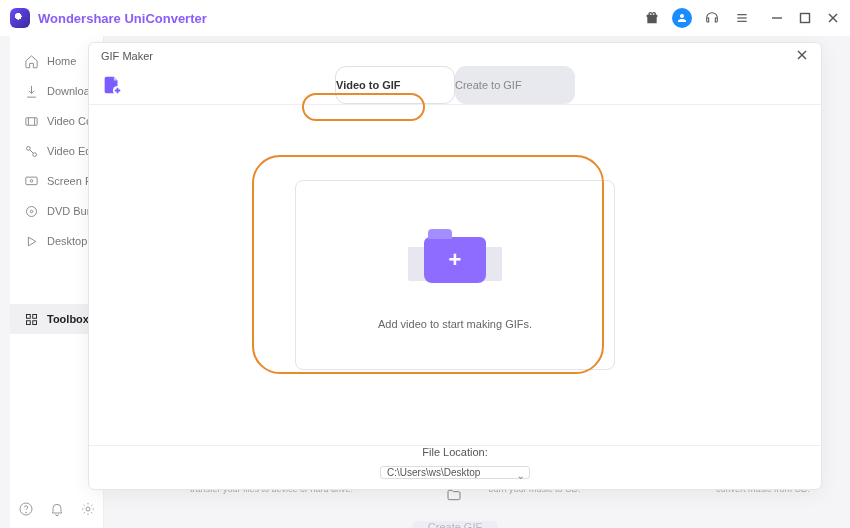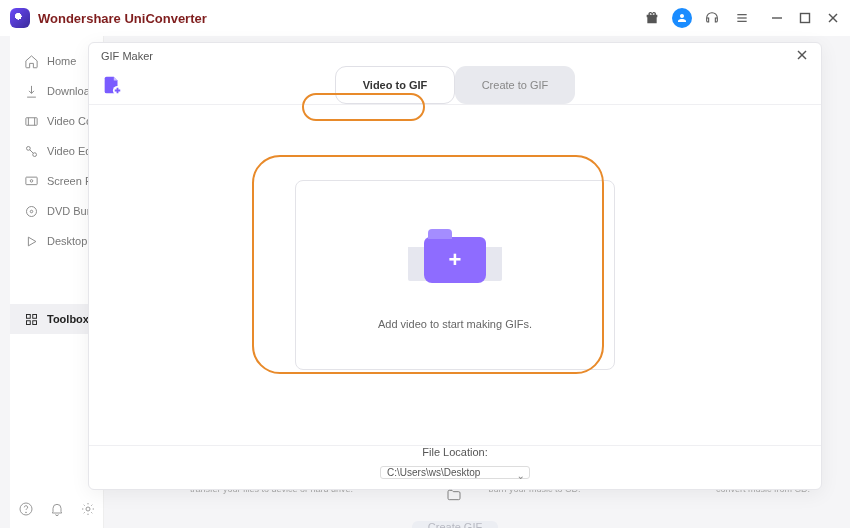--- a/index.html
+++ b/index.html
@@ -5,21 +5,21 @@
   * { box-sizing: border-box; margin: 0; padding: 0; font-family: -apple-system, BlinkMacSystemFont, "Segoe UI", Arial, sans-serif; }
   body { width: 850px; height: 528px; background: #f5f5f7; position: relative; overflow: hidden; }
 
   
   .titlebar {
     height: 36px; display: flex; align-items: center; padding: 0 10px;
     background: #fff;
   }
   .logo { width: 20px; height: 20px; border-radius: 6px; background: linear-gradient(135deg,#6b4af9,#3a2a9a); position: relative; }
   .logo::after { content: ""; position: absolute; inset: 4px; border-radius: 50%; background: radial-gradient(circle at 35% 35%, #fff 0 30%, transparent 31%); }
-  .title { font-size: 13px; font-weight: 600; margin-left: 8px; color: #7f1d1d; }
+  .title { font-size: 13px; font-weight: 600; margin-left: 8px; color: #8b5cf6; }
   .tb-spacer { flex: 1; }
   .tb-ico { width: 20px; height: 20px; margin-left: 10px; display: flex; align-items: center; justify-content: center; color: #555; cursor: pointer; }
   .tb-ico svg { width: 16px; height: 16px; }
   .user-badge { width: 20px; height: 20px; border-radius: 50%; background: #1a8cff; display:flex; align-items:center; justify-content:center; }
   .user-badge svg { width: 12px; height: 12px; fill: #fff; }
   .gift svg { fill: #e85c5c; }
   .win-ctrl { margin-left: 18px; display:flex; gap: 14px; }
   .win-ctrl span { width: 14px; height: 14px; display:flex; align-items:center; justify-content:center; color:#555; cursor:pointer; }
 
   
@@ -63,21 +63,21 @@
   .modal-topbar {
     height:36px; display:flex; align-items:center; padding:0 12px 4px 12px;
     border-bottom:1px solid #efeff2;
   }
   .addfile-ico { width:22px; height:22px; position:relative; cursor:pointer; }
   .addfile-ico svg { width:22px; height:22px; }
 
   .tabs { flex:1; display:flex; justify-content:center; gap:0; }
   .tab {
     width:120px; height:38px; border-radius:11px;
-    font-size:11px; display:flex; align-items:center; justify-content:center;
+    font-size:11px; display:flex; align-items:center; 
     cursor:pointer;
   }
   .tab.active {
     background:#fff; border:1px solid #e0e0e6; color:#333; font-weight:600;
   }
   .tab.inactive { background:#e8e9ee; color:#888; }
 
   
   .tab-highlight {
     position:absolute; border:2px solid #e88a2a; border-radius:14px;

